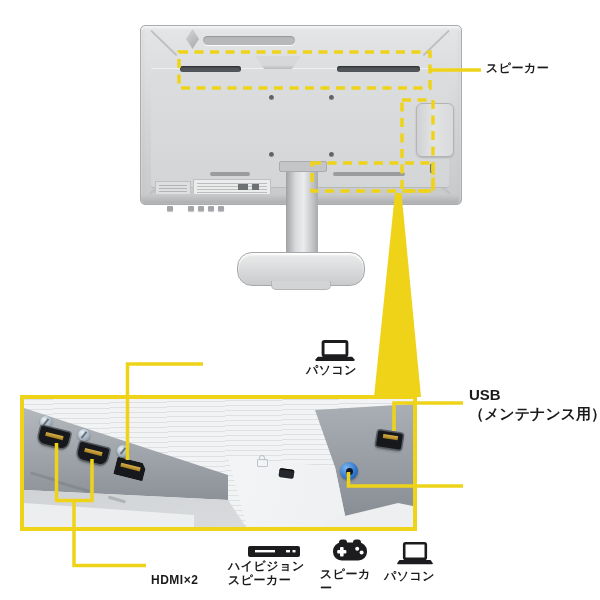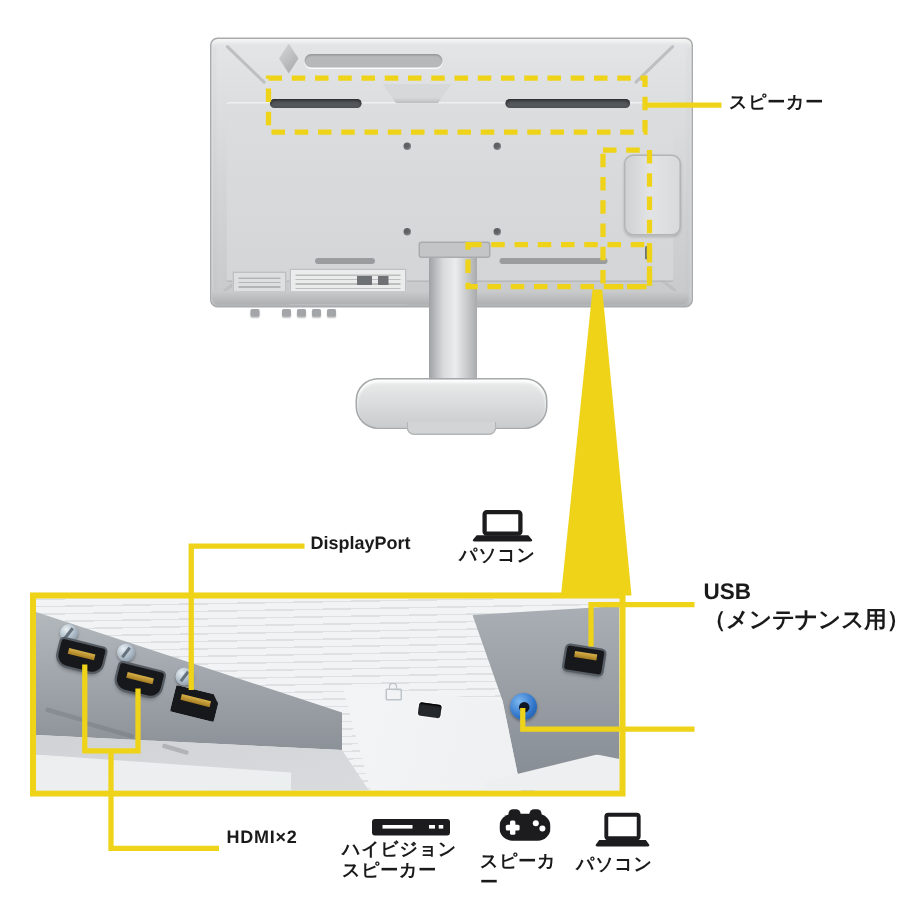--- a/index.html
+++ b/index.html
@@ -177,35 +177,34 @@
       <path d="M203,364 H127.5 V460"></path>
       <path d="M56.5,443 V500.5 H92 V459"></path>
       <path d="M74,500.5 V565.5 H146"></path>
       <path d="M463,403 H394 V431"></path>
       <path d="M348.5,472 V486 H463"></path>
     </g>
   </svg>
 
   <div class="lbl lbl-lg" style="left:486px;top:60px;">スピーカー</div>
 
-  <div class="lbl lbl-lg" style="left:207px;top:355px;letter-spacing:0;">DisplayPort</div>
 
   <svg class="abs" style="left:314px;top:340px;" width="42" height="23" viewBox="0 0 44 24">
     <rect x="9.5" y="1.5" width="25" height="15" rx="1.5" fill="#fff" stroke="#1c1c1e" stroke-width="3"></rect>
     <path d="M4,17.5 h36 l2.5,3 q0.8,1.5 -1.2,1.5 h-38.6 q-2,0 -1.2,-1.5 Z" fill="#1c1c1e"></path>
   </svg>
   <div class="lbl lbl-sm" style="left:306px;top:364px;width:62px;">パソコン</div>
 
   <div class="lbl lbl-md" style="left:469px;top:385px;">
     <div>USB</div>
     <div>（メンテナンス用）</div>
   </div>
 
 
-  <div class="lbl lbl-lg" style="left:151px;top:551px;">HDMI×2</div>
+  <div class="lbl lbl-lg" style="left:151px;top:573px;">HDMI×2</div>
 
   <svg class="abs" style="left:248px;top:543px;" width="52" height="16" viewBox="0 0 52 16">
     <rect x="0" y="3" width="52" height="11" rx="2" fill="#1c1c1e"></rect>
     <rect x="7" y="7" width="20" height="2.4" fill="#fff"></rect>
     <rect x="38" y="7" width="4" height="2.4" fill="#fff"></rect>
     <rect x="44.5" y="7" width="3" height="2.4" fill="#fff"></rect>
   </svg>
   <div class="lbl lbl-sm" style="left:228px;top:560px;width:88px;">
     <div>ハイビジョン</div>
     <div>スピーカー</div>

